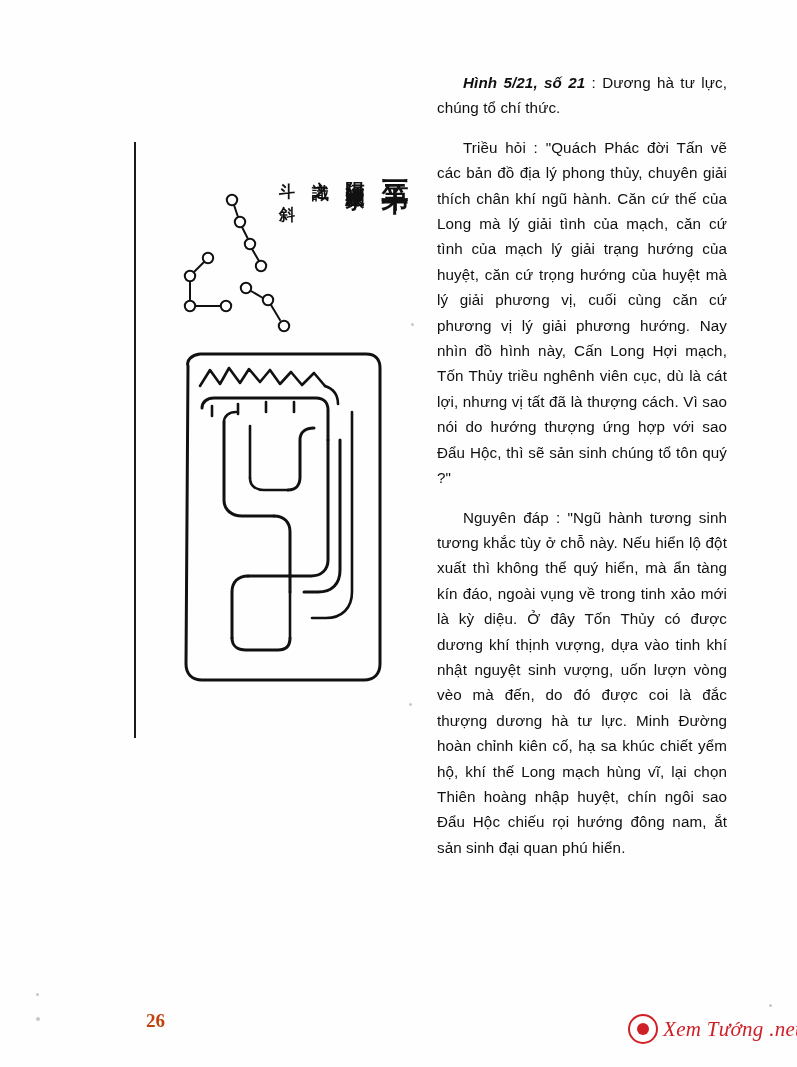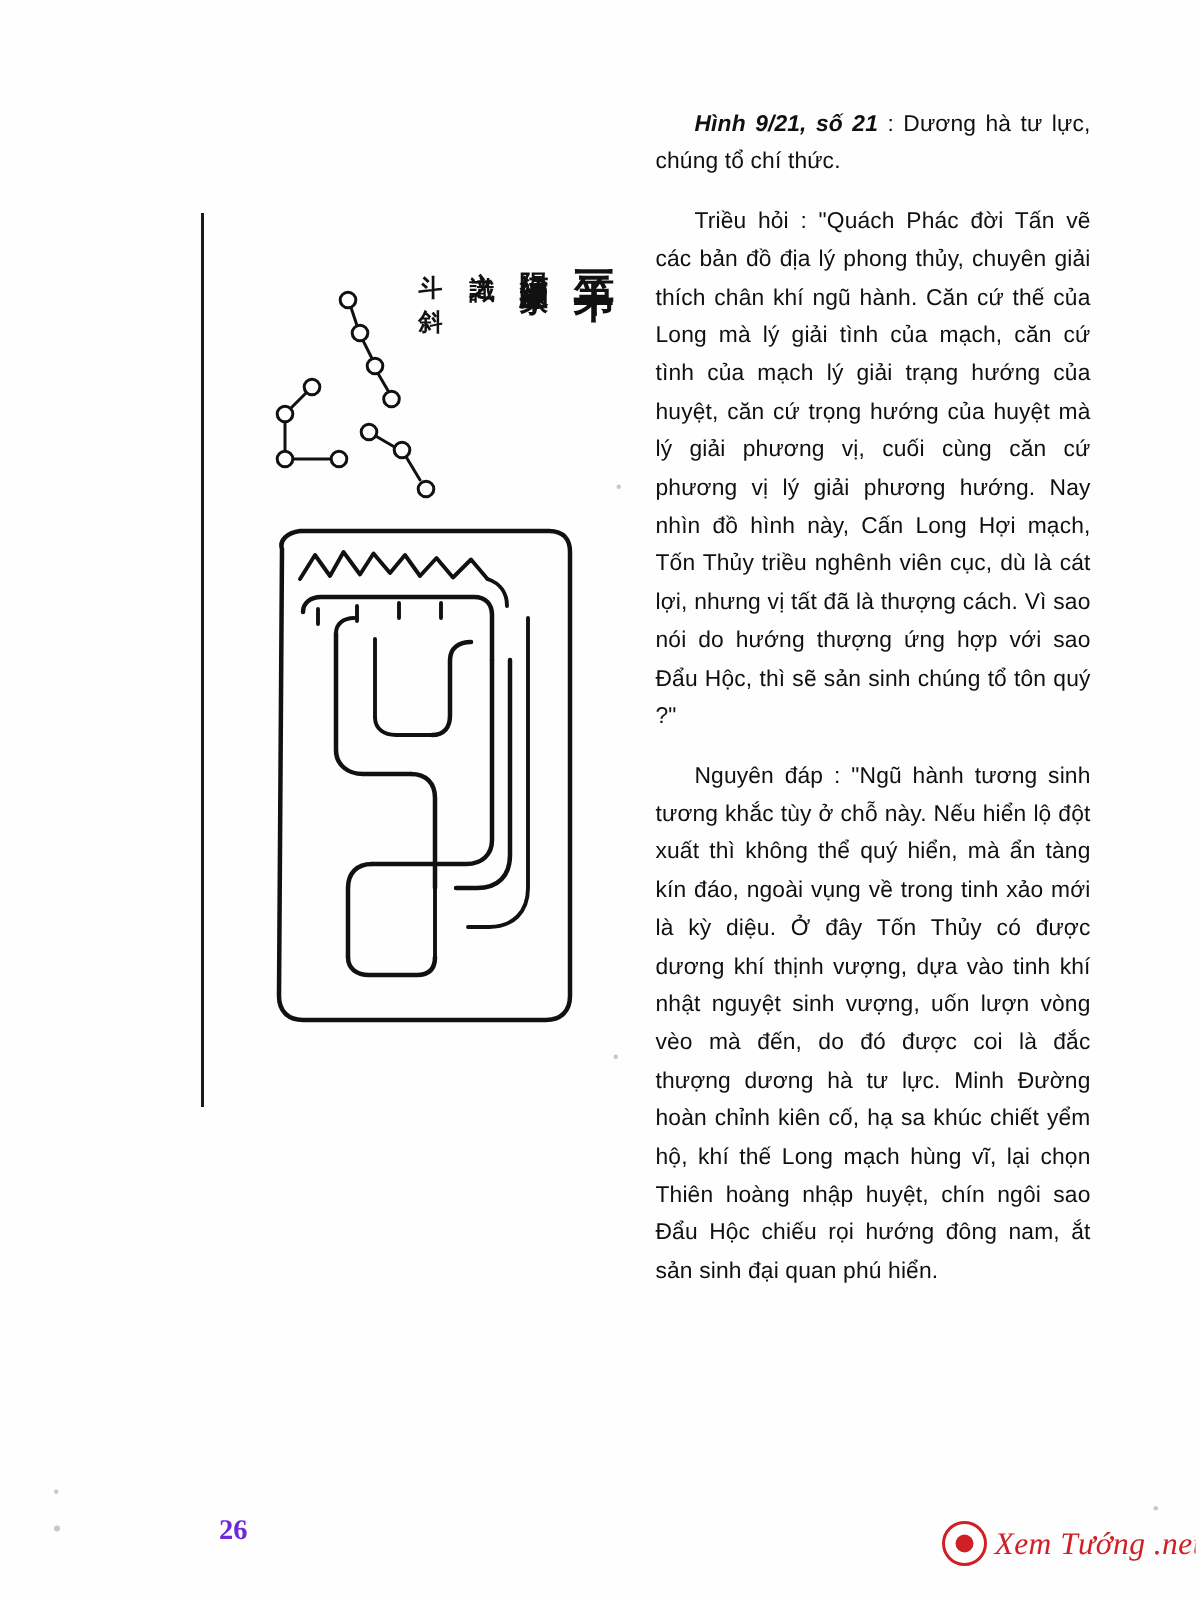--- a/index.html
+++ b/index.html
@@ -105,21 +105,21 @@
     font-weight: bold;
   }
 
   
   #page-number {
     position: absolute;
     left: 146px;
     top: 1010px;
     font-size: 19px;
     font-weight: bold;
-    color: #6d28d9;
+    color: #c2410c;
     font-family: "Liberation Serif", serif;
   }
 
   
   #watermark {
     position: absolute;
     left: 628px;
     top: 1014px;
     display: flex;
     align-items: center;
@@ -239,21 +239,21 @@
 
     <div class="cjk-title" id="cjk-main">第二十一</div>
     <div class="cjk-title" id="cjk-sub">陽河消練家李</div>
     <div class="cjk-title" id="cjk-sub2">之識</div>
     <div class="cjk-title" id="cjk-sub3">斗 斜</div>
   </div>
 
   <div id="text-column">
 
     <p class="para indent">
-      <span class="fig-ref">Hình 9/21, số 21</span><span> : Dương hà tư lực, chúng tổ chí thức.</span>
+      <span class="fig-ref">Hình 5/21, số 21</span><span> : Dương hà tư lực, chúng tổ chí thức.</span>
     </p>
 
     <p class="para indent">Triều hỏi : "Quách Phác đời Tấn vẽ các bản đồ địa lý phong thủy, chuyên giải thích chân khí ngũ hành. Căn cứ thế của Long mà lý giải tình của mạch, căn cứ tình của mạch lý giải trạng hướng của huyệt, căn cứ trọng hướng của huyệt mà lý giải phương vị, cuối cùng căn cứ phương vị lý giải phương hướng. Nay nhìn đồ hình này, Cấn Long Hợi mạch, Tốn Thủy triều nghênh viên cục, dù là cát lợi, nhưng vị tất đã là thượng cách. Vì sao nói do hướng thượng ứng hợp với sao Đẩu Hộc, thì sẽ sản sinh chúng tổ tôn quý ?"</p>
 
     <p class="para indent">Nguyên đáp : "Ngũ hành tương sinh tương khắc tùy ở chỗ này. Nếu hiển lộ đột xuất thì không thể quý hiển, mà ẩn tàng kín đáo, ngoài vụng về trong tinh xảo mới là kỳ diệu. Ở đây Tốn Thủy có được dương khí thịnh vượng, dựa vào tinh khí nhật nguyệt sinh vượng, uốn lượn vòng vèo mà đến, do đó được coi là đắc thượng dương hà tư lực. Minh Đường hoàn chỉnh kiên cố, hạ sa khúc chiết yểm hộ, khí thế Long mạch hùng vĩ, lại chọn Thiên hoàng nhập huyệt, chín ngôi sao Đẩu Hộc chiếu rọi hướng đông nam, ắt sản sinh đại quan phú hiển.</p>
   </div>
 
   <div id="page-number">26</div>
 
   <div id="watermark">

